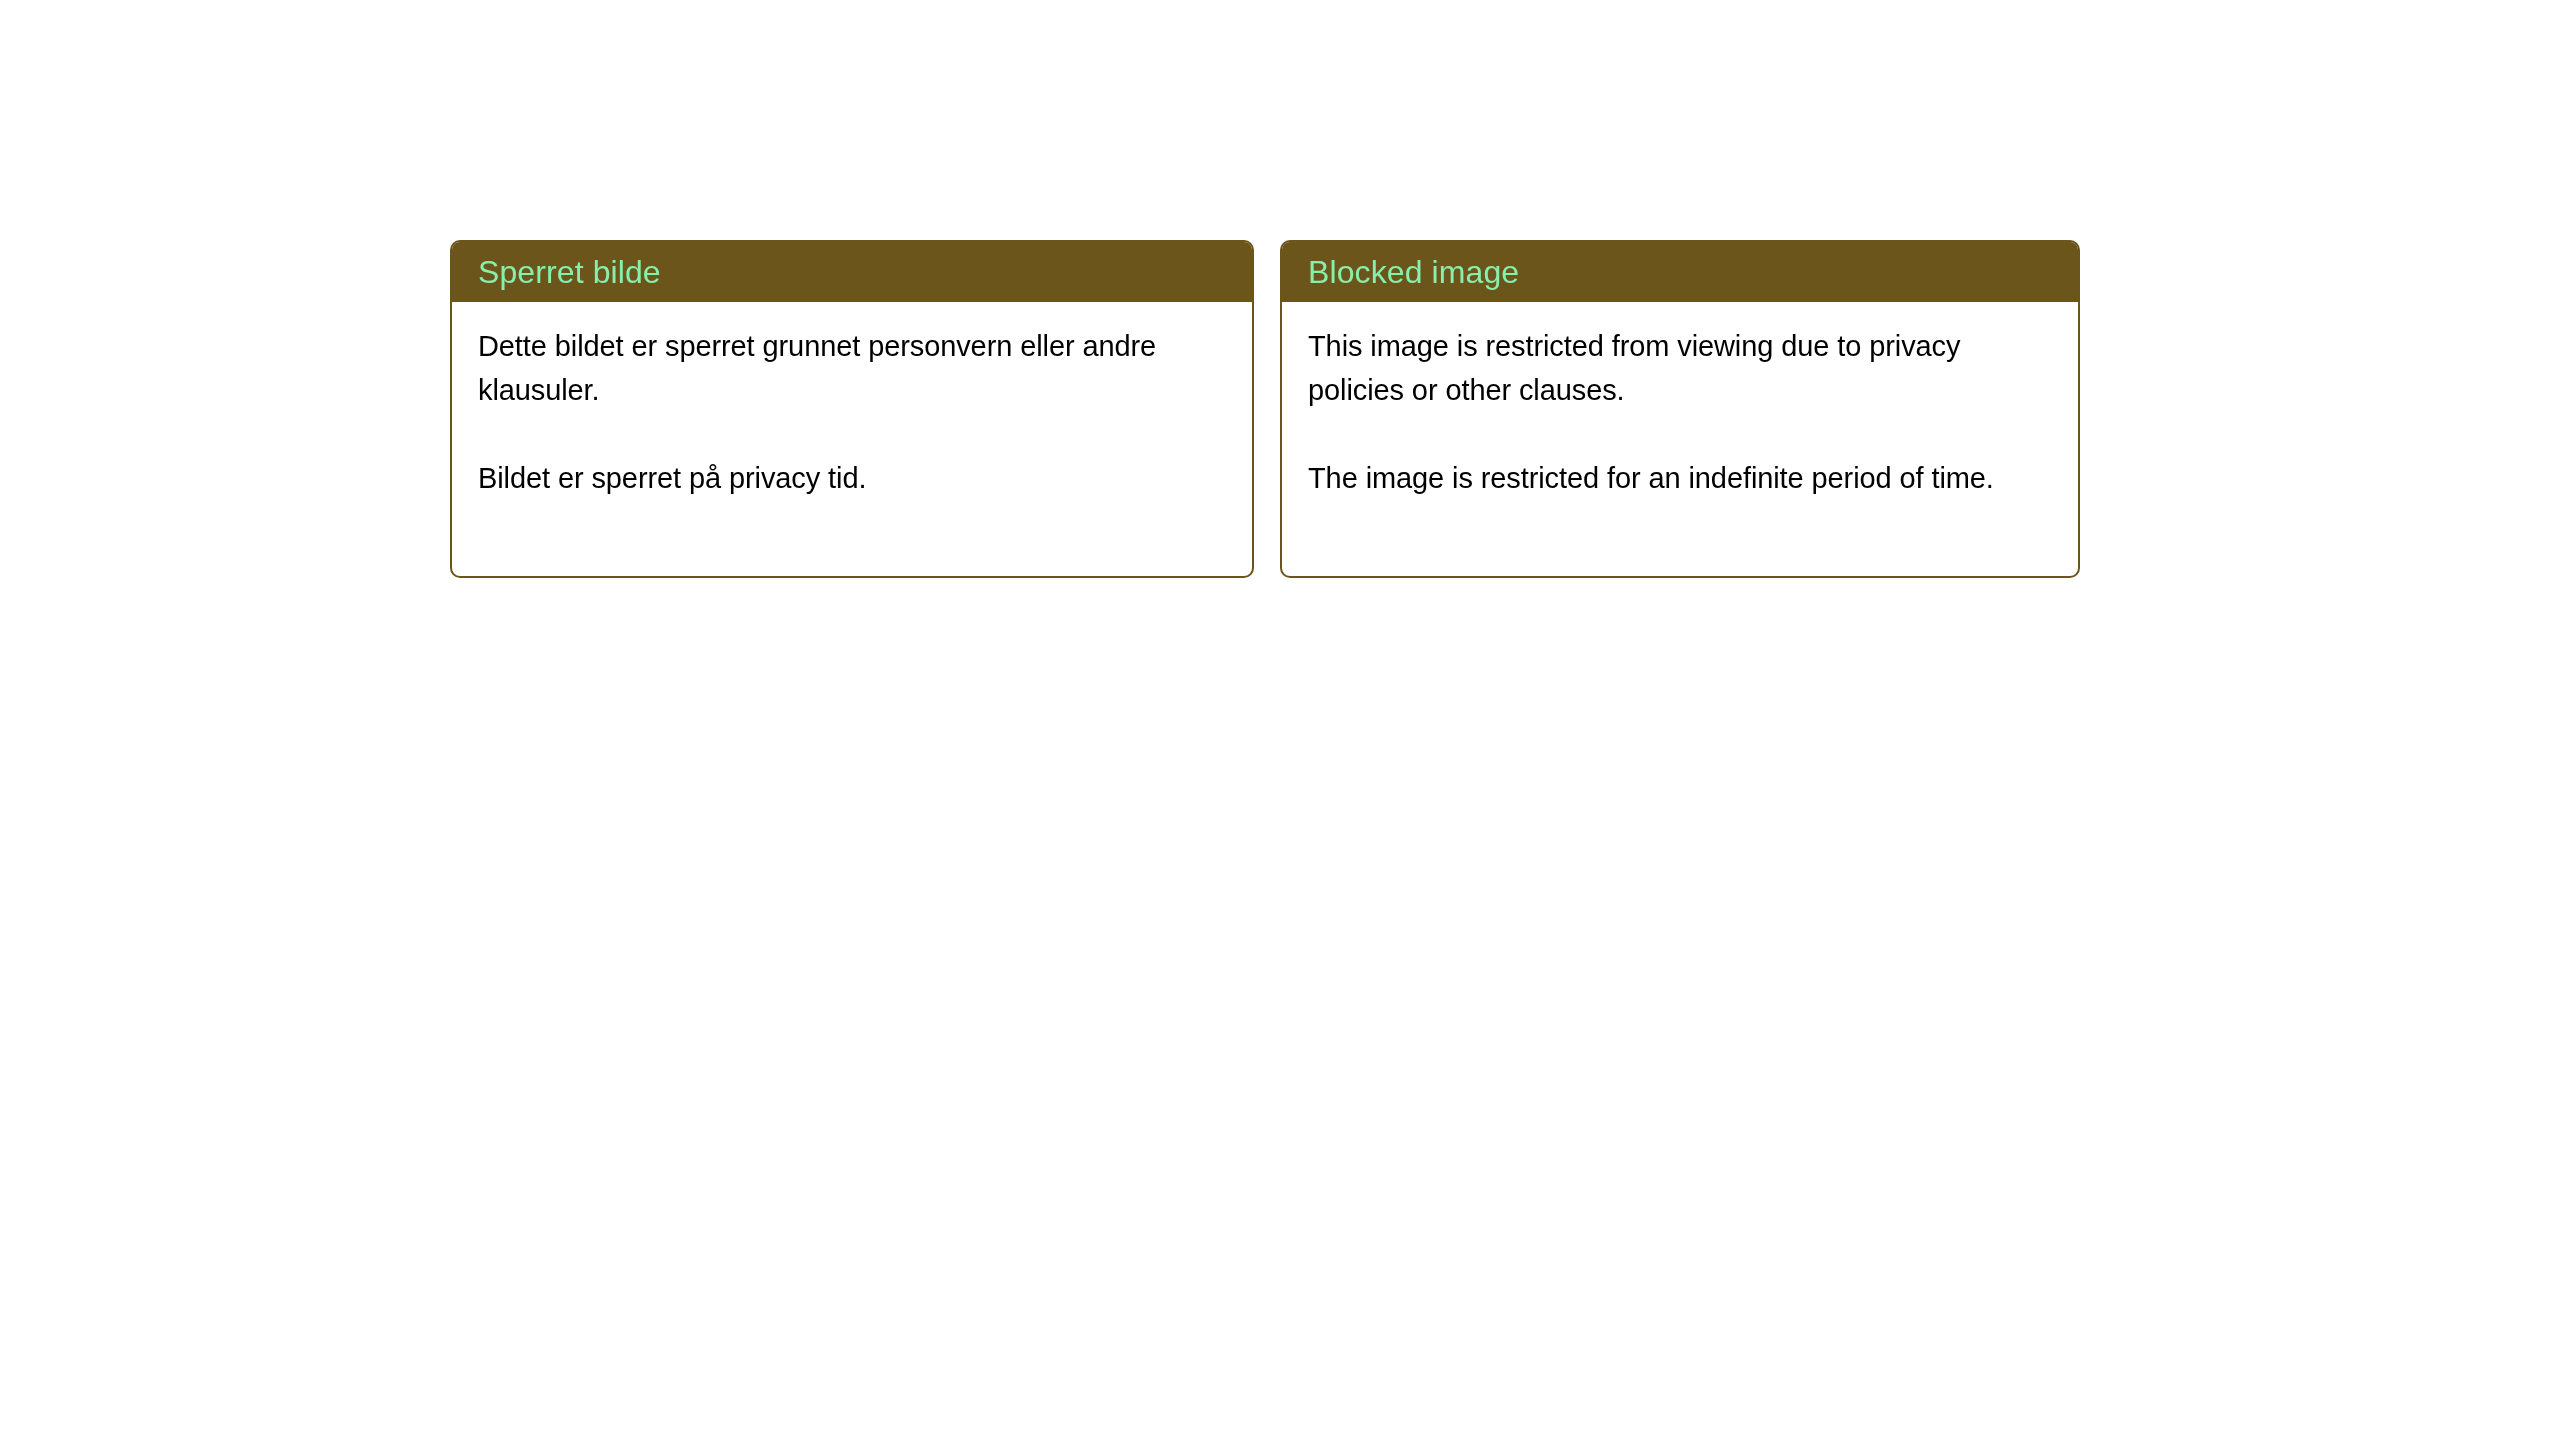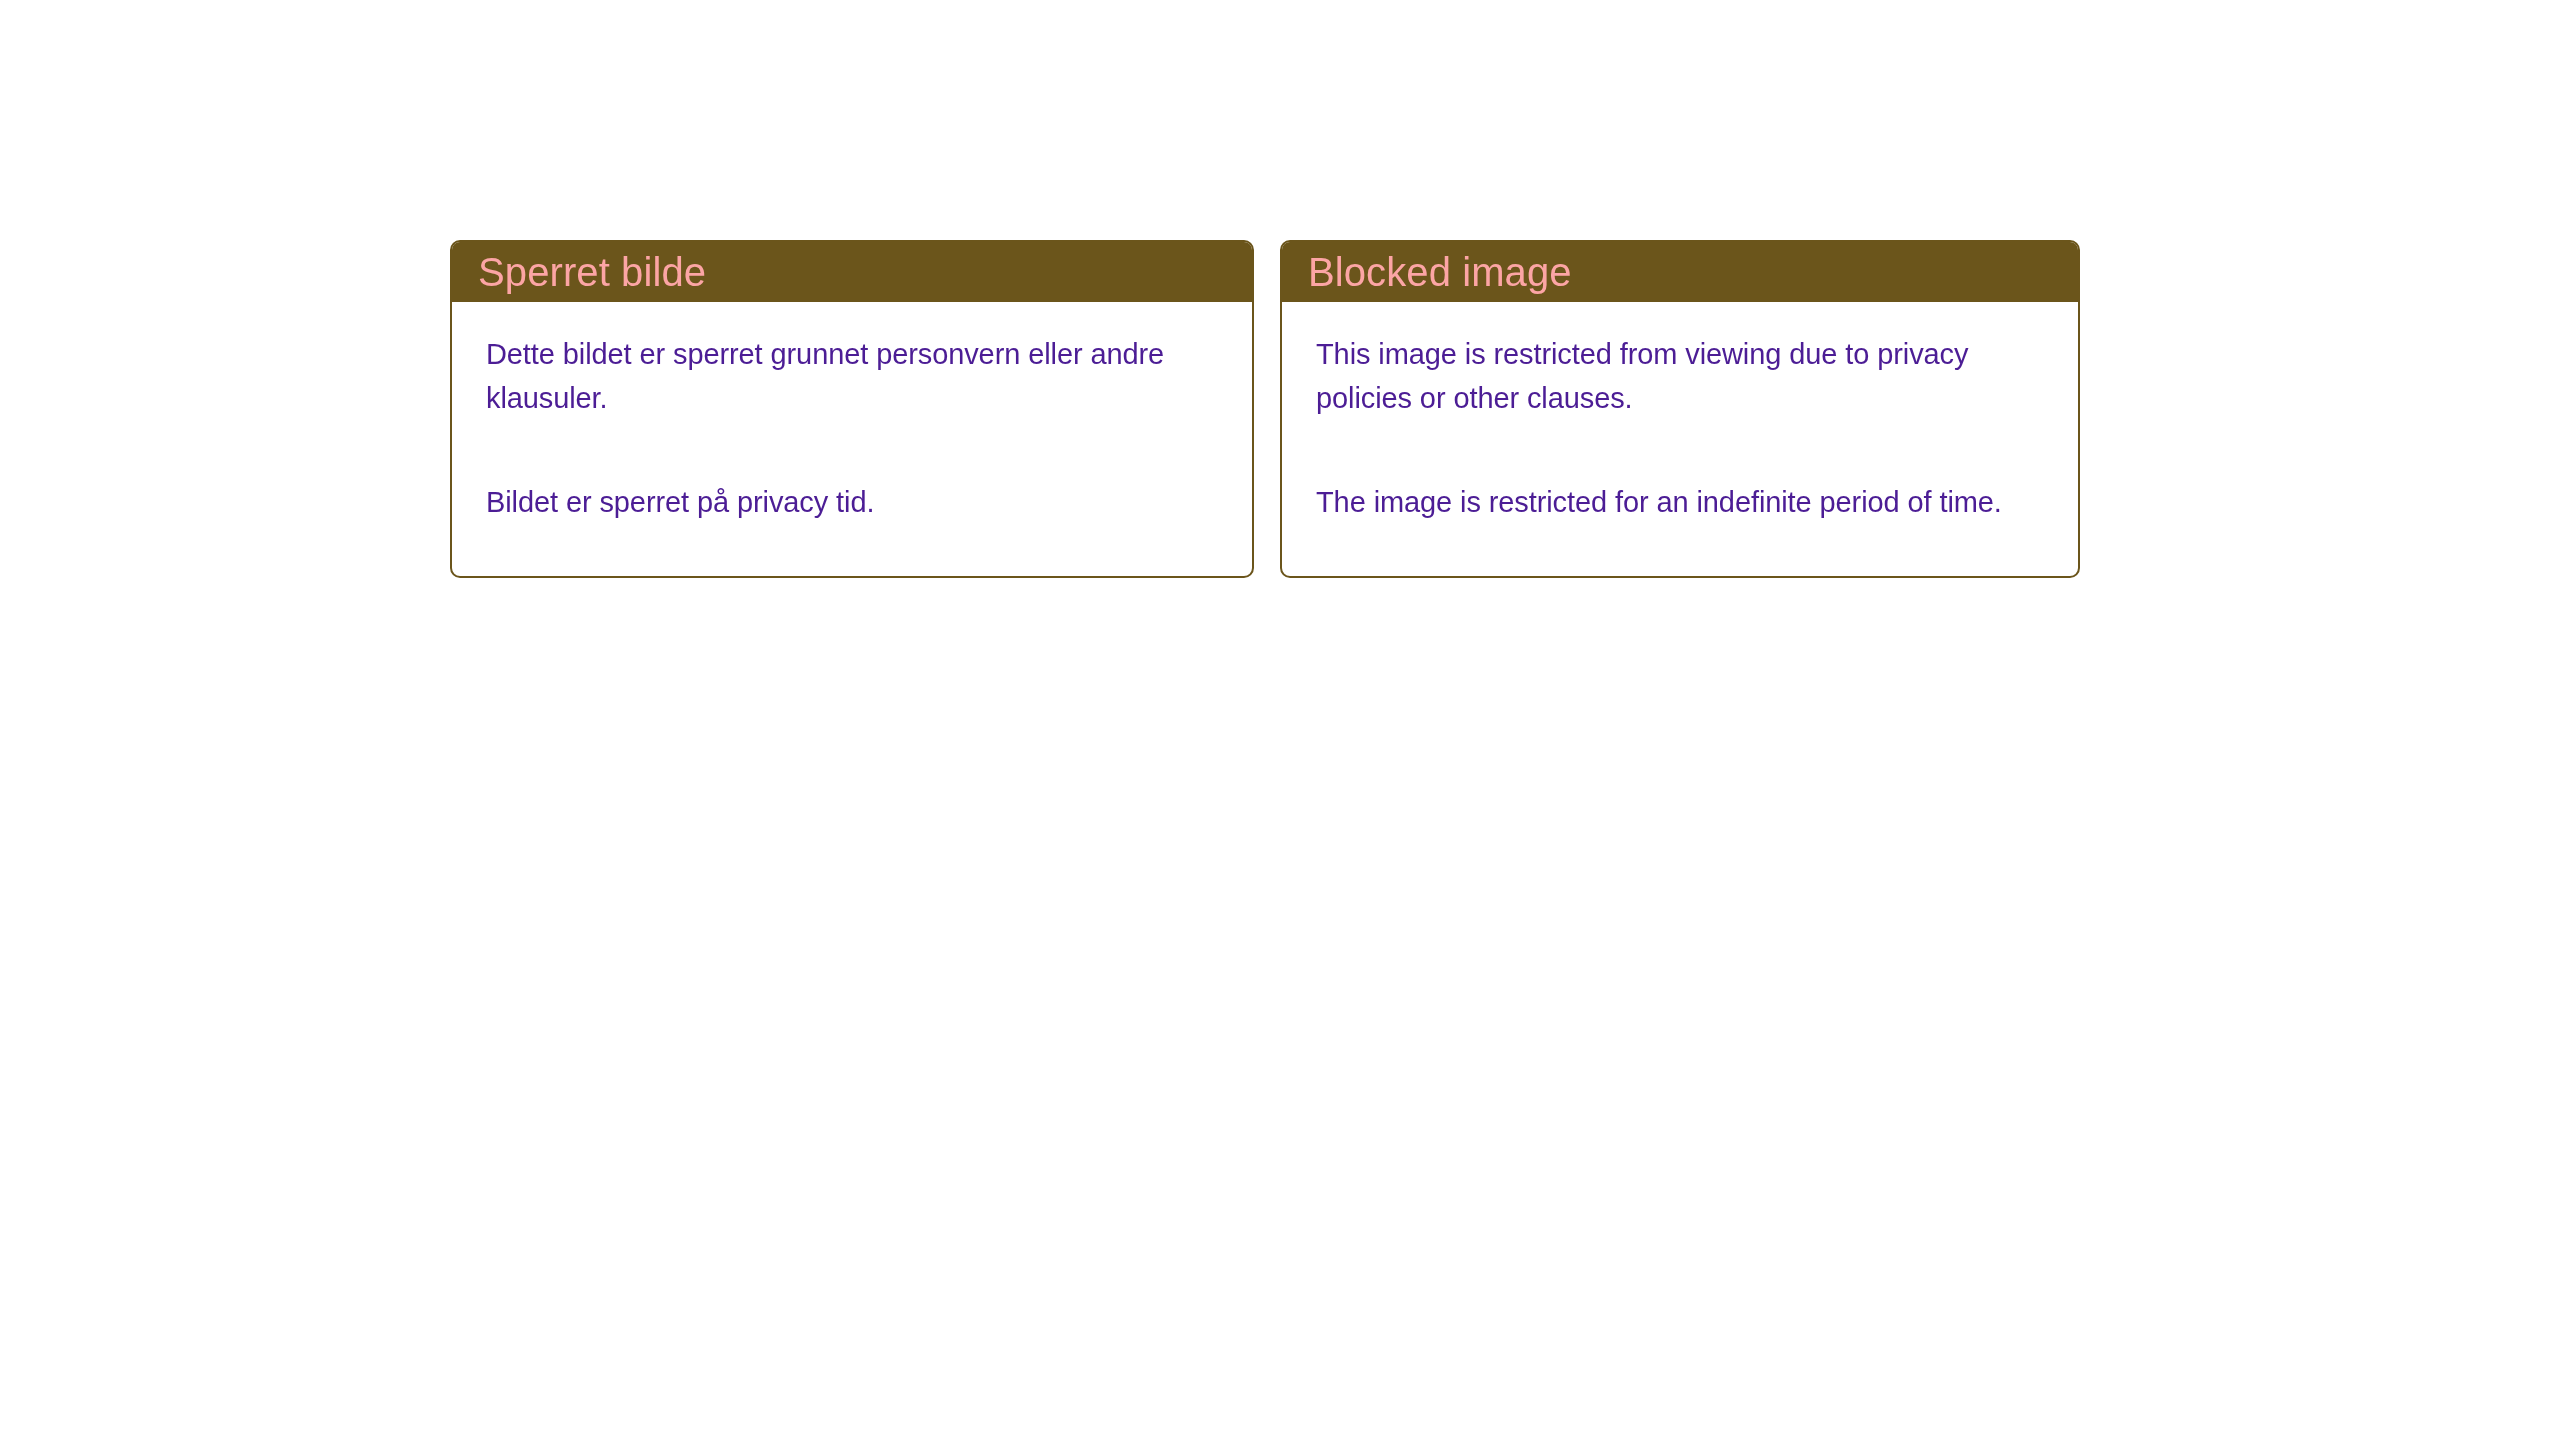--- a/index.html
+++ b/index.html
@@ -46,37 +46,37 @@
   .card-header {
     box-sizing: border-box;
     height: 60px;
     background: #6B551B;
     display: flex;
     align-items: center;
     padding: 0 26px;
   }
 
   .card-header-title {
-    color: #fca5a5;
-    font-size: 40px;
+    color: #86efac;
+    font-size: 32px;
     line-height: 34px;
     font-weight: 400;
     letter-spacing: 0.1px;
     white-space: nowrap;
   }
 
   .card-body {
     box-sizing: border-box;
     padding: 22px 26px 0 26px;
     background: #ffffff;
   }
 
   .card-paragraph {
-    margin: 8px;
-    color: #4c1d95;
+    margin: 0;
+    color: #000000;
     font-size: 29px;
     line-height: 44px;
     font-weight: 400;
     letter-spacing: -0.1px;
   }
 
   .paragraph-gap {
     height: 44px;
   }
 </style>

